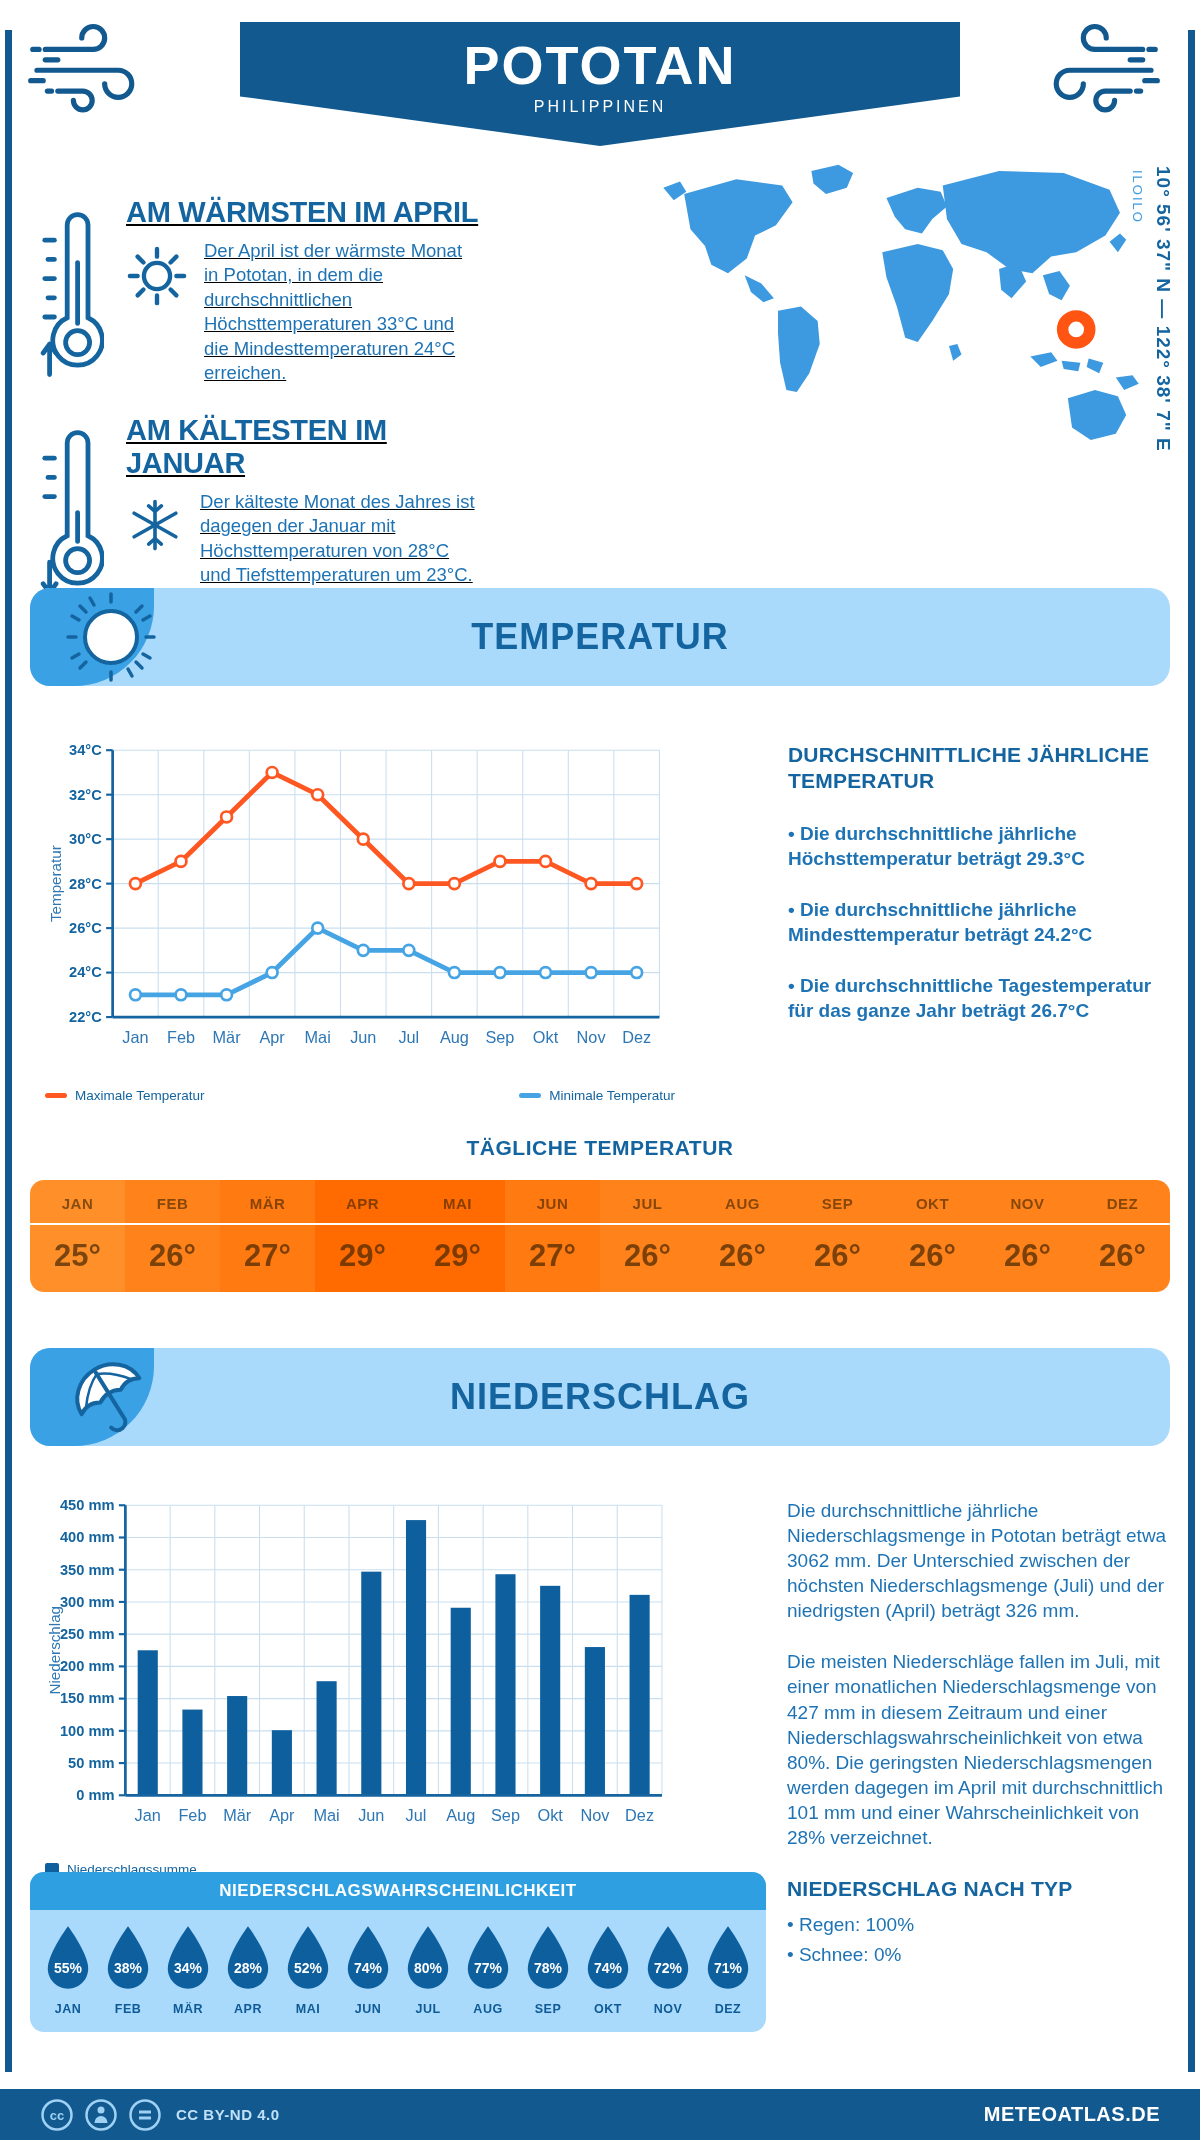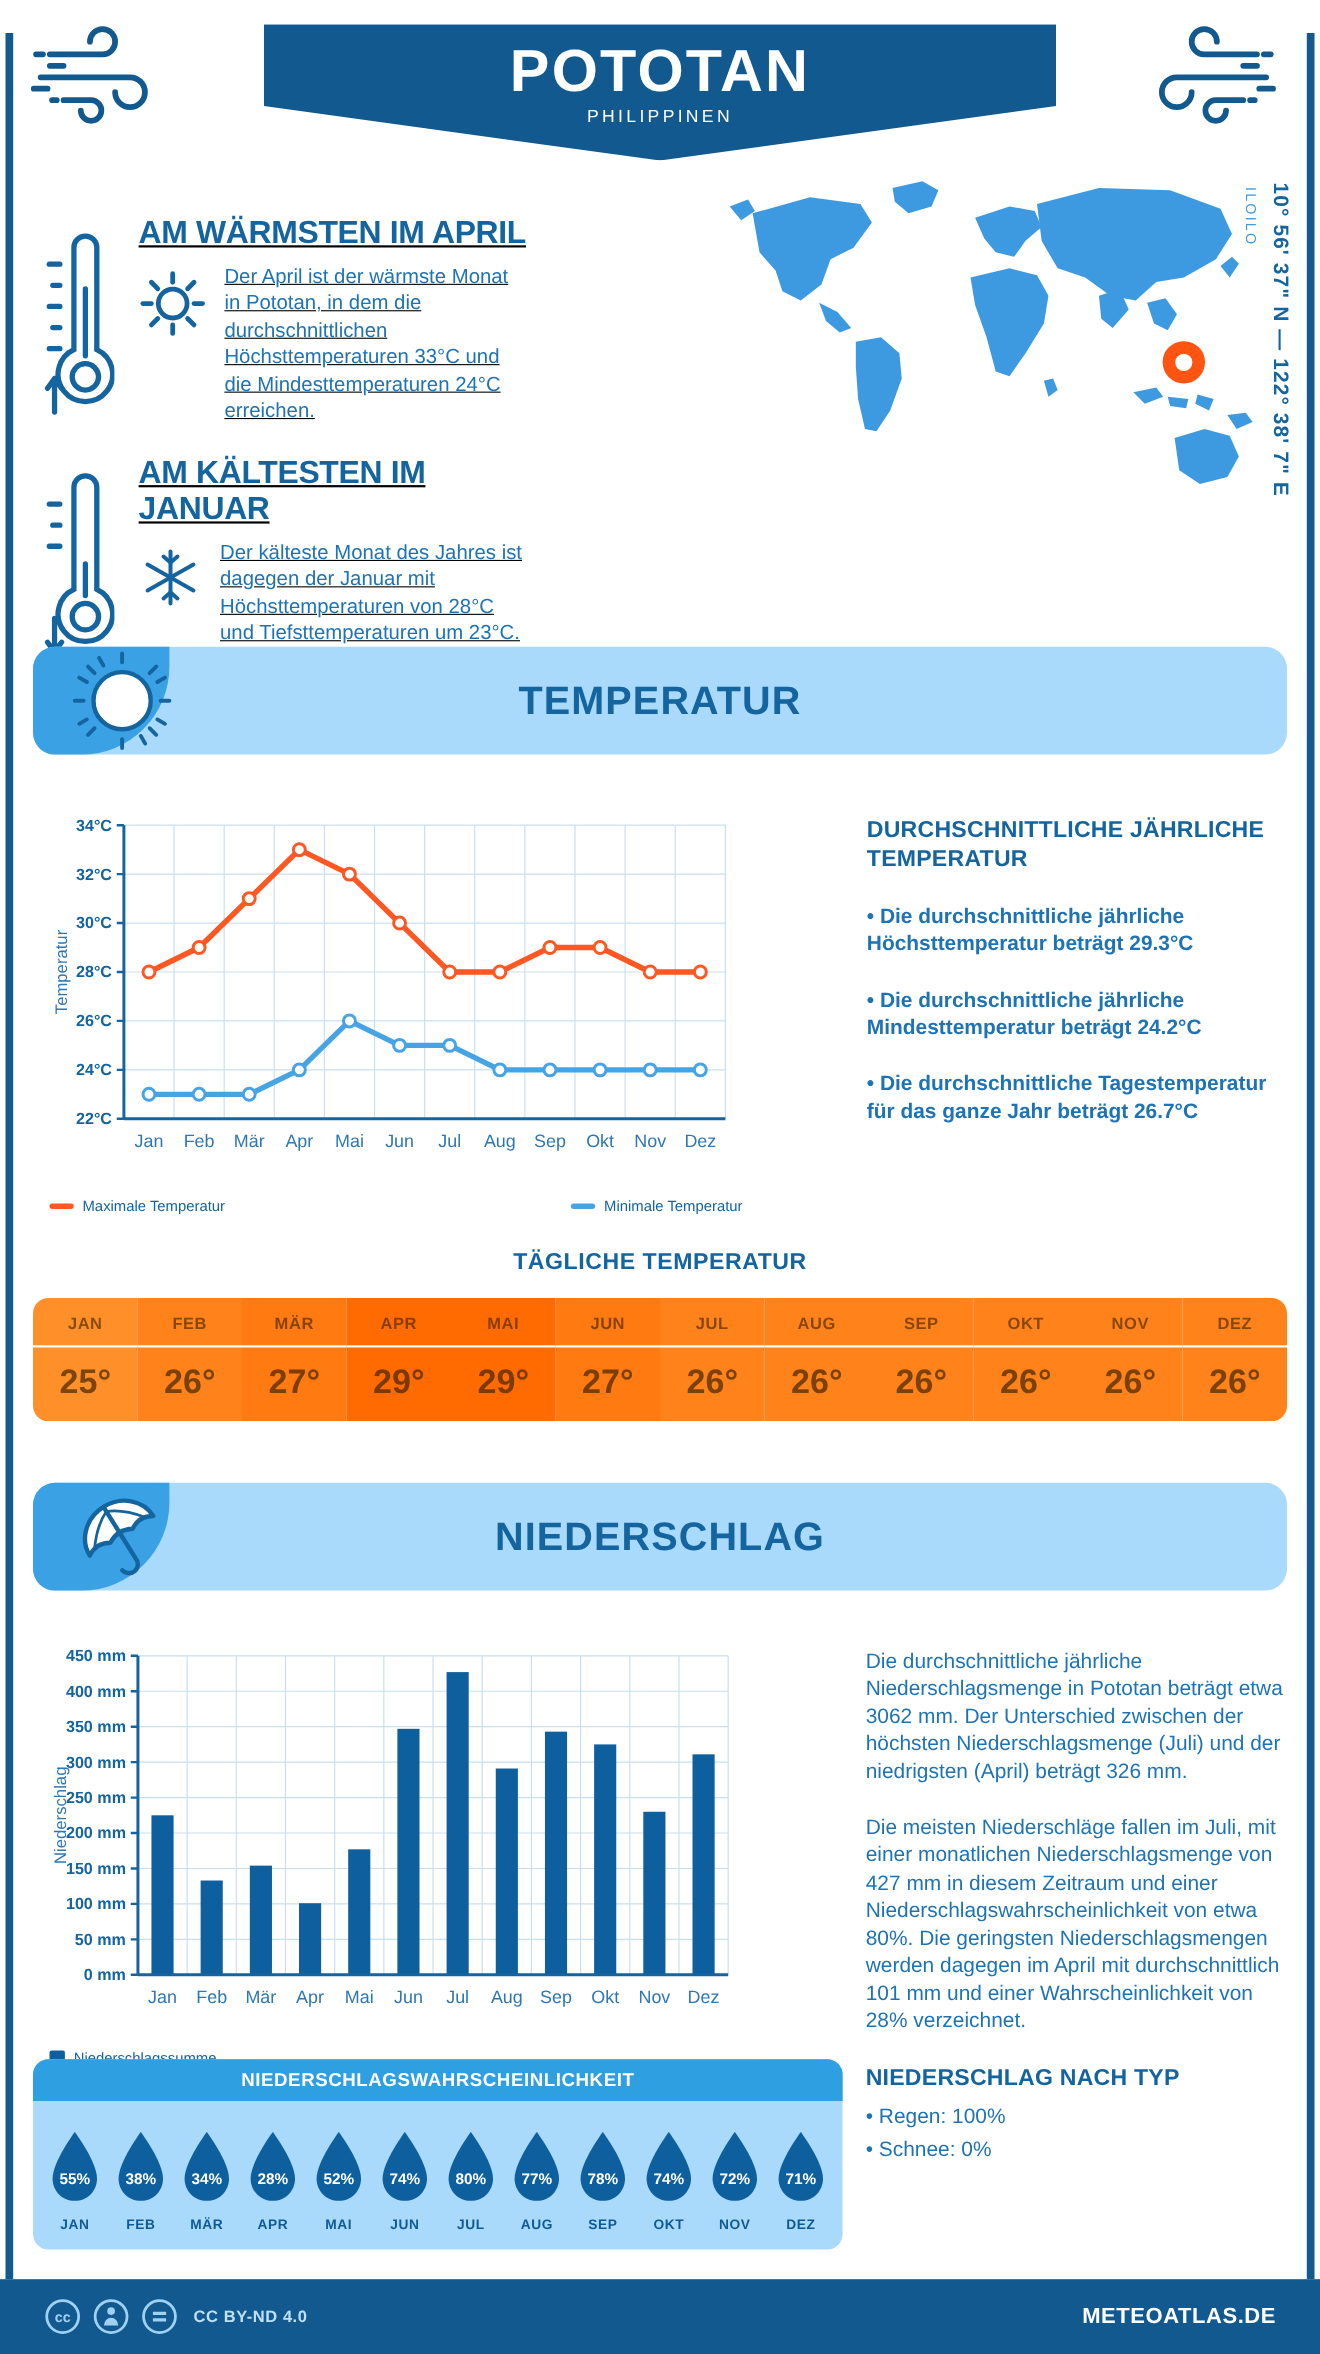--- a/index.html
+++ b/index.html
@@ -64,25 +64,25 @@
   .daily-table { position:absolute; left:30px; top:1180px; width:1140px; display:flex;
                  border-radius:14px; overflow:hidden; }
   .daily-cell { flex:1; text-align:center; }
   .daily-month { padding:15px 0 11px; font-size:15px; font-weight:bold; letter-spacing:0.5px;
                  color:rgba(62,34,0,0.62); border-bottom:2px solid #ffffff; }
   .daily-value { padding:13px 0 18px; font-size:31px; font-weight:bold; color:rgba(62,34,0,0.68); }
 
   .prob-panel { position:absolute; left:30px; top:1872px; width:736px; background:#a9d9fb; border-radius:14px; }
   .prob-header { height:38px; background:#2e9fe0; border-radius:14px 14px 0 0; color:#fff;
                  font-size:17px; font-weight:bold; letter-spacing:0.5px; text-align:center; line-height:38px; }
-  .prob-drops { display:flex; padding:26px 8px 16px; }
+  .prob-drops { display:flex; padding:14px 8px 16px; }
   .drop-cell { flex:1; text-align:center; }
   .drop-month { margin-top:6px; font-size:12.5px; font-weight:bold; color:#0e5a96; letter-spacing:0.5px; }
 
-  .footer { position:absolute; left:0; bottom:0; width:100%; height:68px; background:#11598f;
+  .footer { position:absolute; left:0; bottom:0; width:100%; height:51px; background:#11598f;
             display:flex; align-items:center; }
   .cc-group { display:flex; align-items:center; gap:10px; margin-left:40px; }
   .cc-license { margin-left:14px; font-size:15px; font-weight:bold; color:#bfe0f7; letter-spacing:0.5px; }
   .footer-site { margin-left:auto; margin-right:40px; font-size:20px; font-weight:bold; color:#ffffff; letter-spacing:0.5px; }
 </style>
 </head>
 <body>
 
 <div class="page">
   <div class="side-line left"></div>

